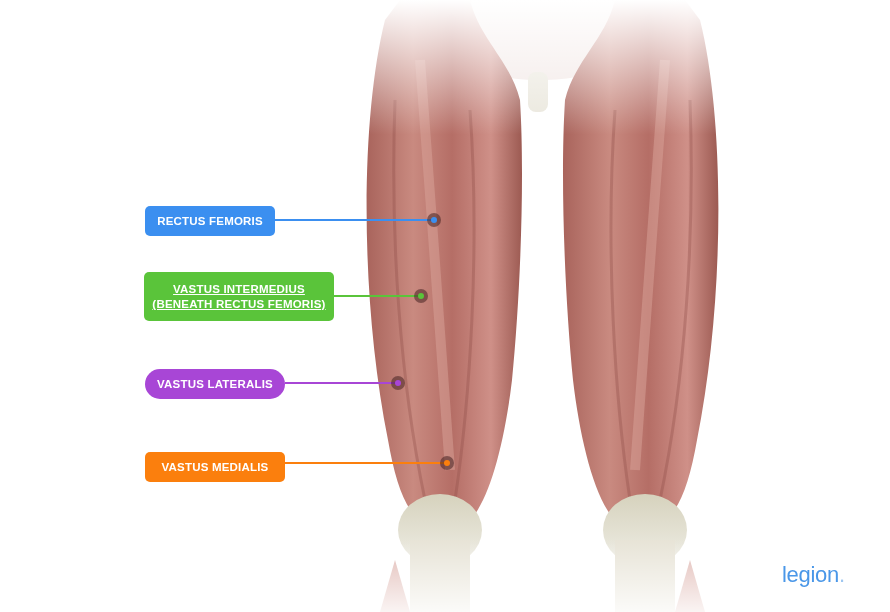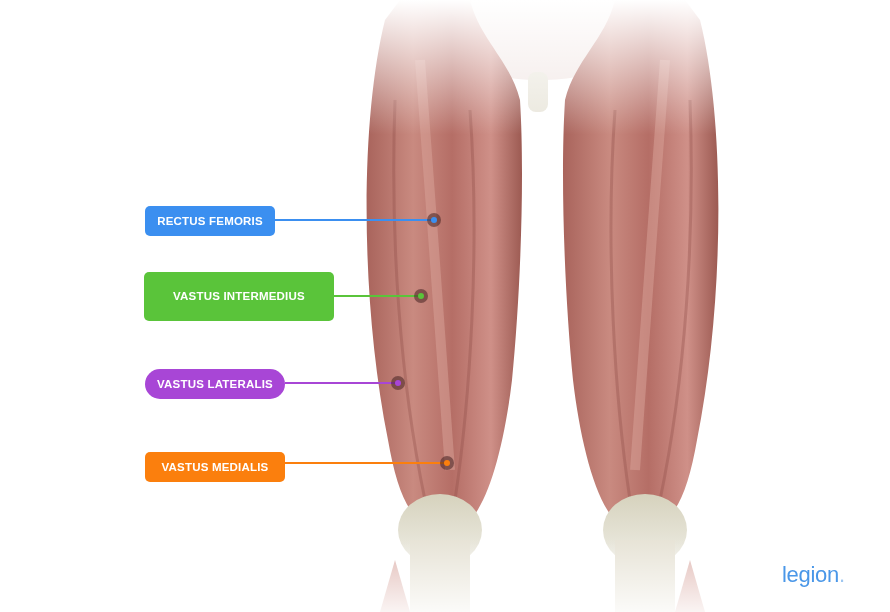--- a/index.html
+++ b/index.html
@@ -59,22 +59,23 @@
 </svg>
 
 <div class="label" style="left:145px;top:206px;width:130px;height:30px;background:#3b8ff0;">
   <span>RECTUS FEMORIS</span>
 </div>
 <div class="line" style="left:275px;top:219px;width:159px;background:#3b8ff0;"></div>
 <div class="dot" style="left:434px;top:220px;">
     <span style="background:#3b8ff0;"></span>
   </div>
 
-<div class="label" style="left:144px;top:272px;width:190px;height:49px;background:#5ac43a;flex-direction:column;">
+<div class="label" style="left:144px;top:272px;width:190px;height:49px;background:#5ac43a;flex-direction:column;text-decoration:underline;">
   <span>VASTUS INTERMEDIUS</span>
+  <span>(BENEATH RECTUS FEMORIS)</span>
 </div>
 <div class="line" style="left:334px;top:295px;width:87px;background:#5ac43a;"></div>
 <div class="dot" style="left:421px;top:296px;">
     <span style="background:#5ac43a;"></span>
   </div>
 
 <div class="label" style="left:145px;top:369px;width:140px;height:30px;background:#a846d6;border-radius:15px;">
   <span>VASTUS LATERALIS</span>
 </div>
 <div class="line" style="left:285px;top:382px;width:113px;background:#a846d6;"></div>

